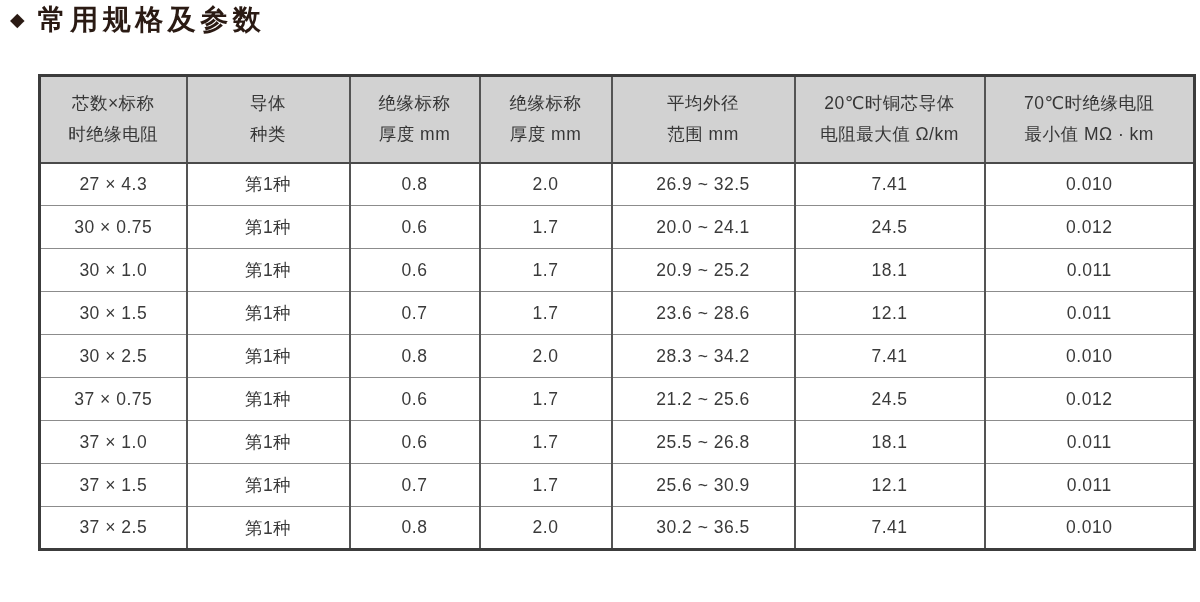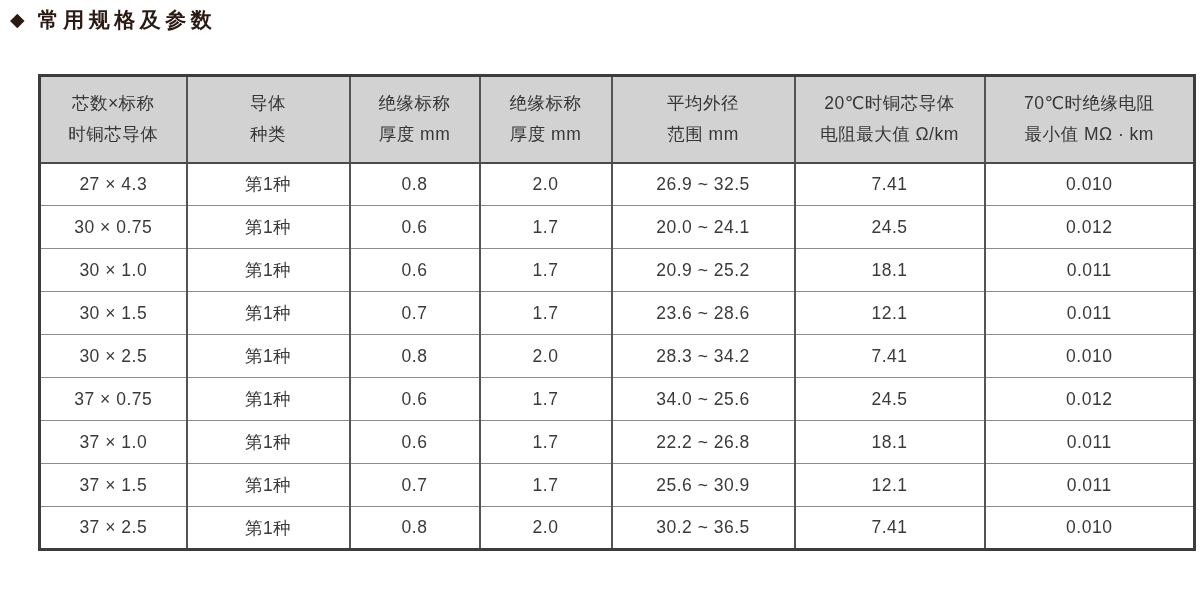--- a/index.html
+++ b/index.html
@@ -24,21 +24,21 @@
     align-items: center;
     color: #2a1a13;
   }
   .bullet {
     font-size: 19px;
     line-height: 26px;
     margin-right: 13px;
     color: #2a1a13;
   }
   .title-text {
-    font-size: 21px;
+    font-size: 28px;
     line-height: 26px;
     font-weight: bold;
     letter-spacing: 4.5px;
     color: #2a1a13;
   }
   table.spec-table {
     position: absolute;
     left: 38px;
     top: 74px;
     width: 1155px;
@@ -97,21 +97,21 @@
         <col class="c3">
         <col class="c4">
         <col class="c5">
         <col class="c6">
         <col class="c7">
       </colgroup>
     <thead>
       <tr id="header-row">
           <th>
             <div class="hline">芯数×标称</div>
-            <div class="hline">时铜芯导体</div>
+            <div class="hline">时绝缘电阻</div>
           </th>
           <th>
             <div class="hline">导体</div>
             <div class="hline">种类</div>
           </th>
           <th>
             <div class="hline">绝缘标称</div>
             <div class="hline">厚度 mm</div>
           </th>
           <th>
@@ -176,30 +176,30 @@
           <td>2.0</td>
           <td>28.3 ~ 34.2</td>
           <td>7.41</td>
           <td>0.010</td>
         </tr>
         <tr>
           <td>37 × 0.75</td>
           <td>第1种</td>
           <td>0.6</td>
           <td>1.7</td>
-          <td>34.0 ~ 25.6</td>
+          <td>21.2 ~ 25.6</td>
           <td>24.5</td>
           <td>0.012</td>
         </tr>
         <tr>
           <td>37 × 1.0</td>
           <td>第1种</td>
           <td>0.6</td>
           <td>1.7</td>
-          <td>22.2 ~ 26.8</td>
+          <td>25.5 ~ 26.8</td>
           <td>18.1</td>
           <td>0.011</td>
         </tr>
         <tr>
           <td>37 × 1.5</td>
           <td>第1种</td>
           <td>0.7</td>
           <td>1.7</td>
           <td>25.6 ~ 30.9</td>
           <td>12.1</td>

